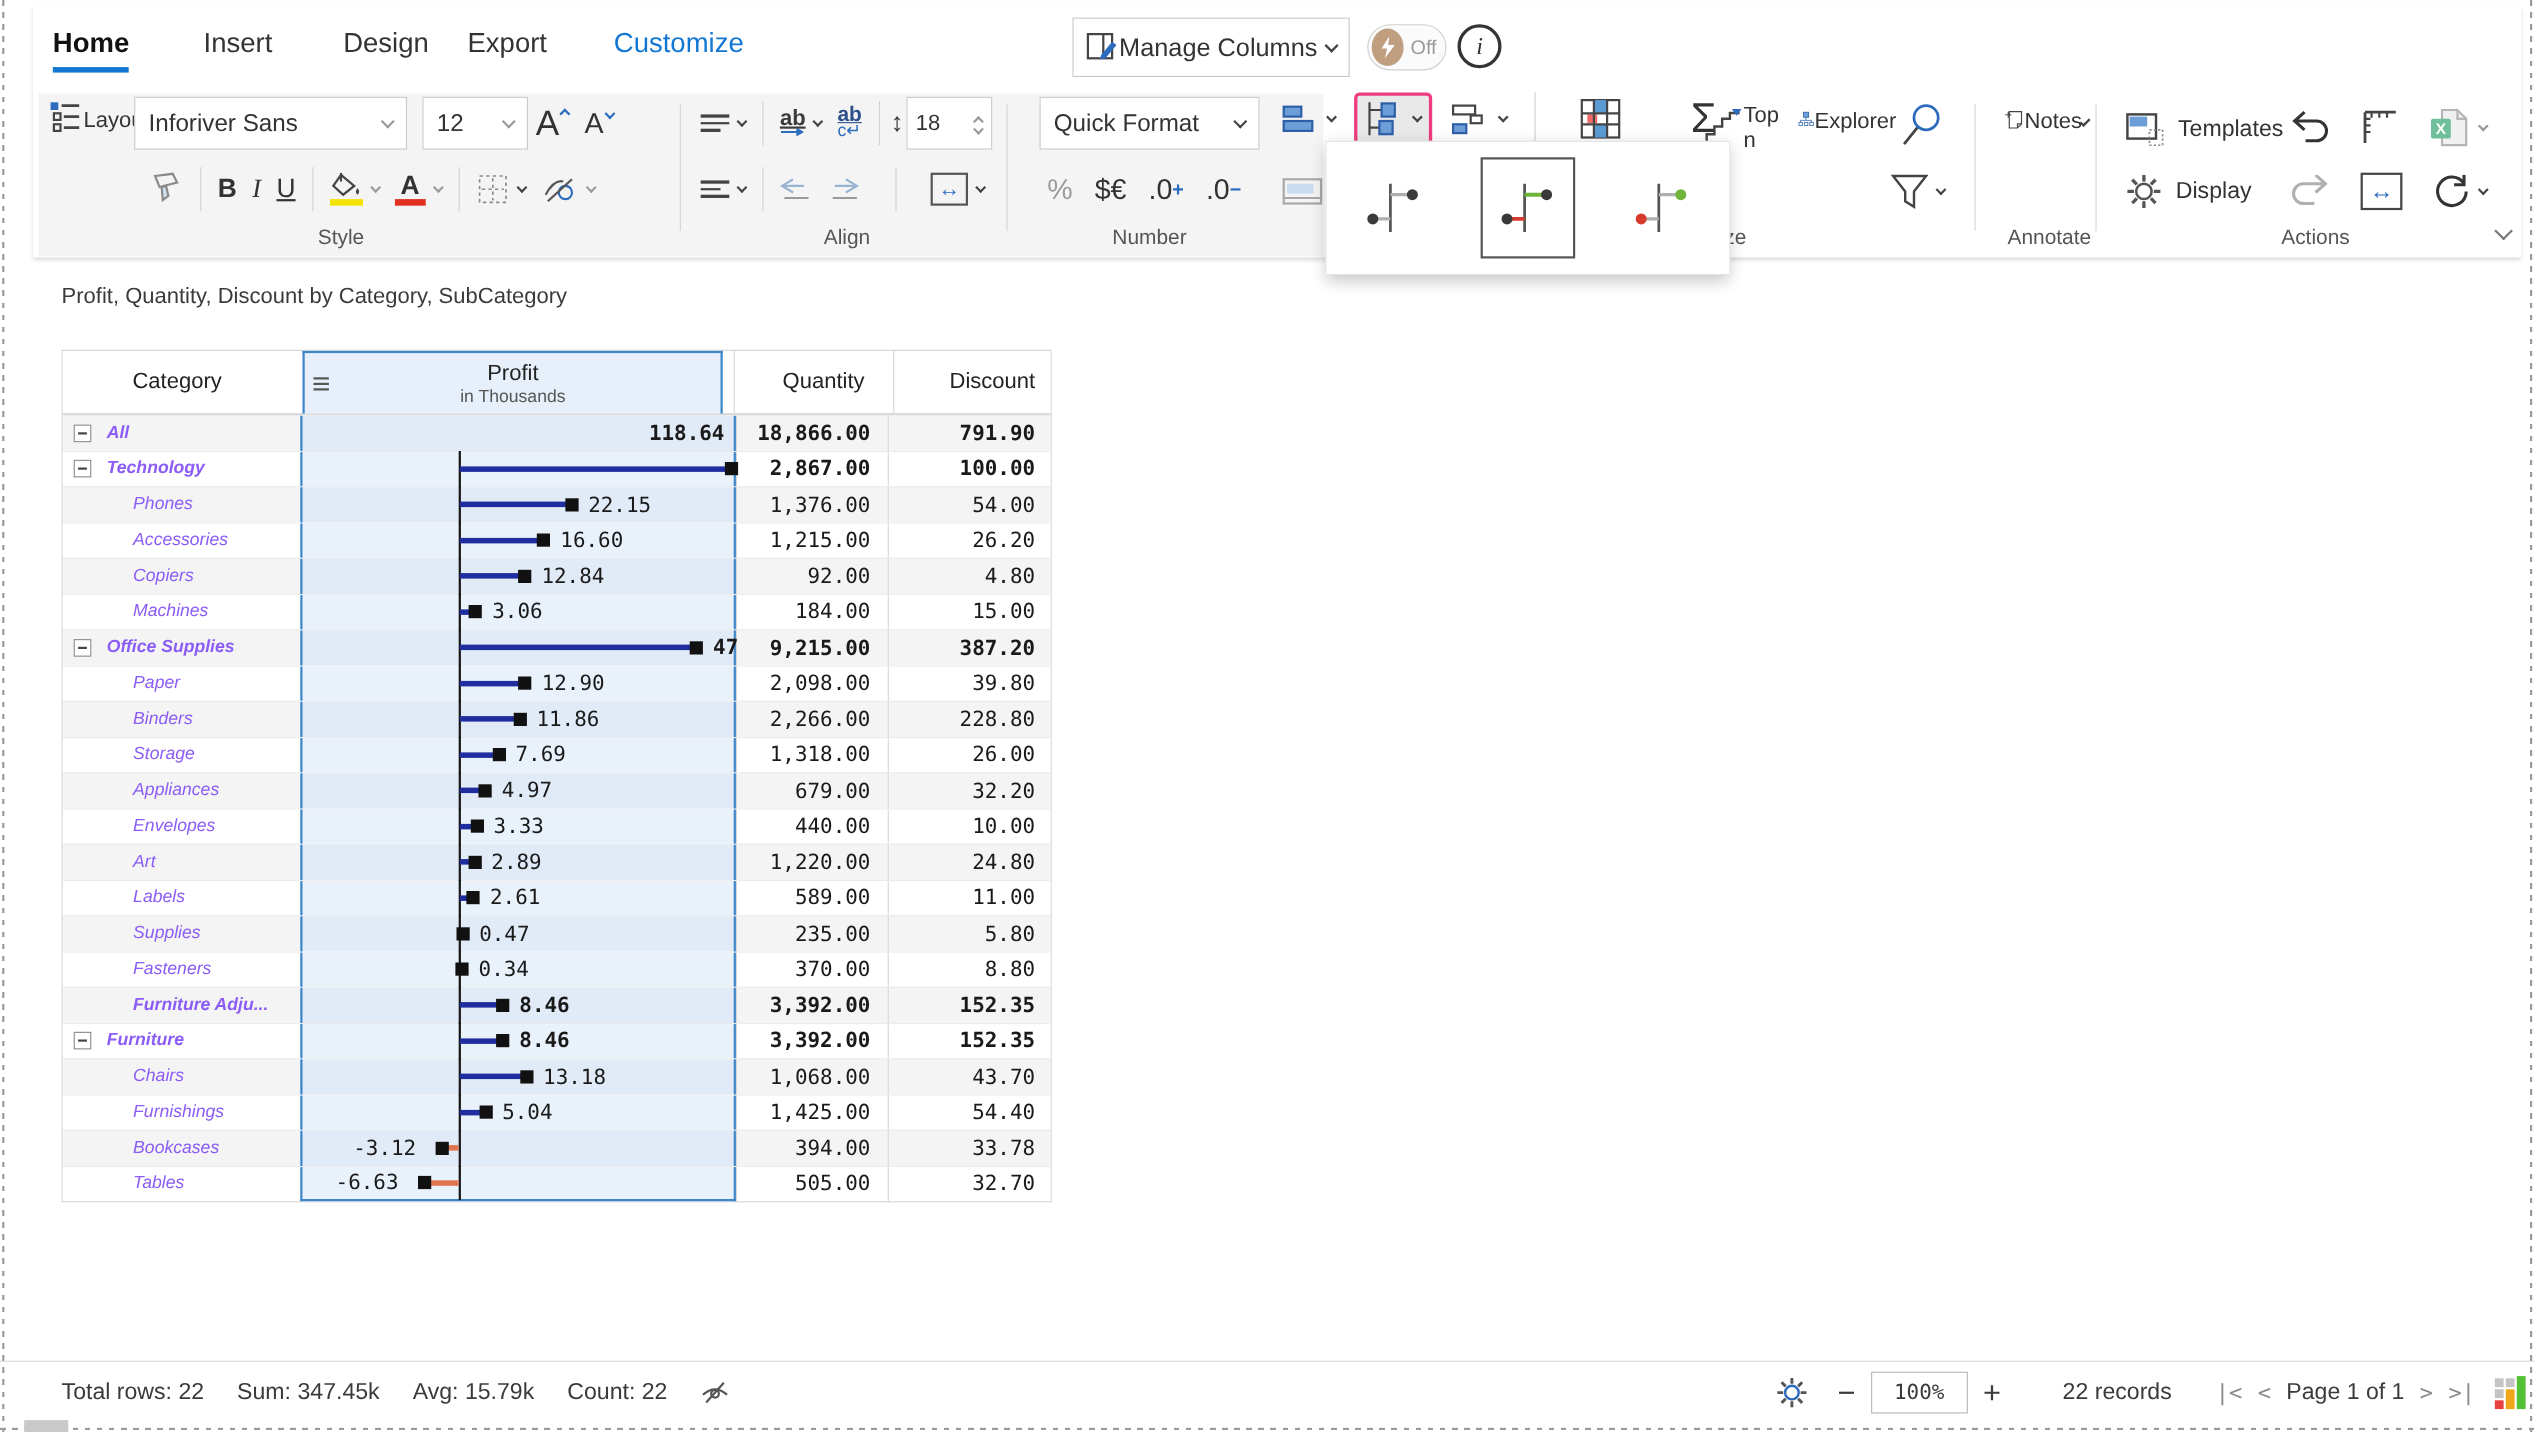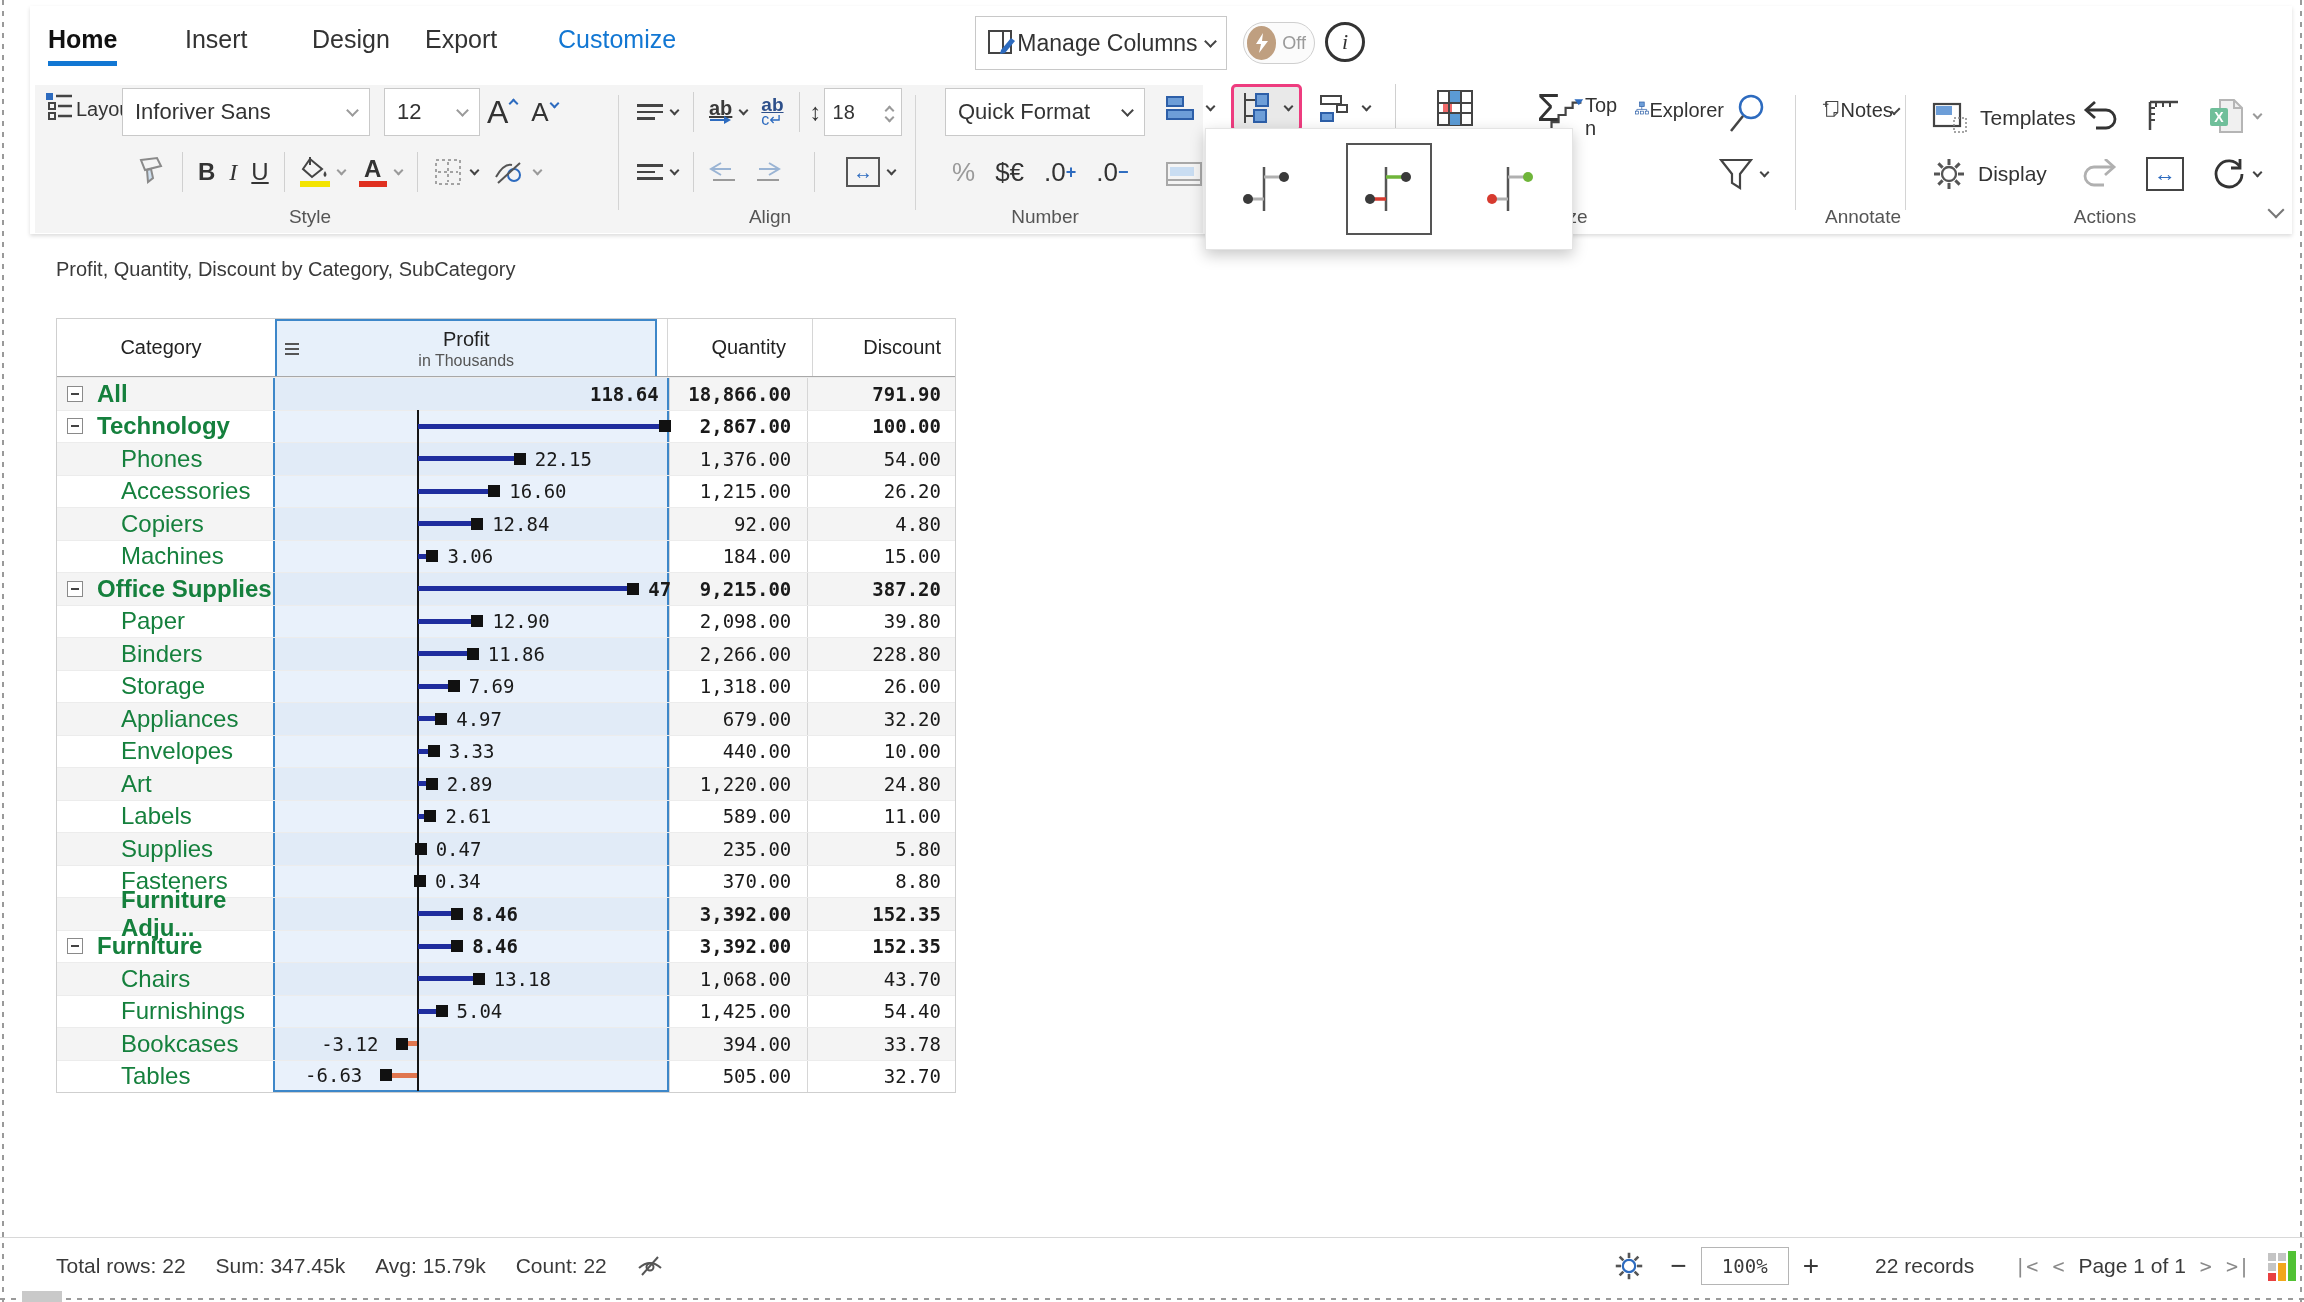--- a/index.html
+++ b/index.html
@@ -68,21 +68,21 @@
   .tbl { left:56px; top:318px; width:900px; border:1px solid #cfcfcf; }
   .t-head { display:flex; height:58px; border-bottom:1.5px solid #a8a8a8; background:#fff;gap:10px; }
   .t-row { display:flex; height:32.5px; border-top:1px solid #ececec; background:#fff; }
   .t-row.odd { background:#f4f4f4; }
   .c-cat { width:216px; position:relative; display:flex; align-items:center; }
   .c-prof { width:397px; position:relative; }
   .c-qty { width:139px; border-left:1px solid #d6d6d6; display:flex; align-items:center; justify-content:flex-end; padding-right:16px; }
   .c-disc { width:148px; border-left:1px solid #d6d6d6; display:flex; align-items:center; justify-content:flex-end; padding-right:14px; }
   .num { font-family:"DejaVu Sans Mono", monospace; font-size:19px; color:#1a1a1a; }
   .bold .num, .bold .cat-label { font-weight:bold; }
-  .cat-label { font-size:24px; color:#15803d; }
+  .cat-label { font-size:16px; color:#8b5cf6;font-style:italic; }
   .exp { position:absolute; left:10px; width:16px; height:16px; border:1px solid #8a8a8a; background:#fff;
     display:flex; align-items:center; justify-content:center; cursor:pointer; }
   .exp i { display:block; width:8px; height:1.8px; background:#444; }
   .ind0 { margin-left:40px; } .ind1 { margin-left:64px; }
   .prof-head { background:#e7f0fa; border:2px solid #3d87c9; border-bottom:none; display:flex;
     flex-direction:column; align-items:center; justify-content:center; position:relative; }
   .prof-cell { border-left:2px solid #3d87c9; border-right:2px solid #3d87c9; background:#e9f1fb; }
   .odd .prof-cell { background:#e1ebf7; }
   .last .prof-cell { border-bottom:2px solid #3d87c9; }
   .axis { position:absolute; left:142px; top:-1px; bottom:-1px; width:2px; background:#151515; }

